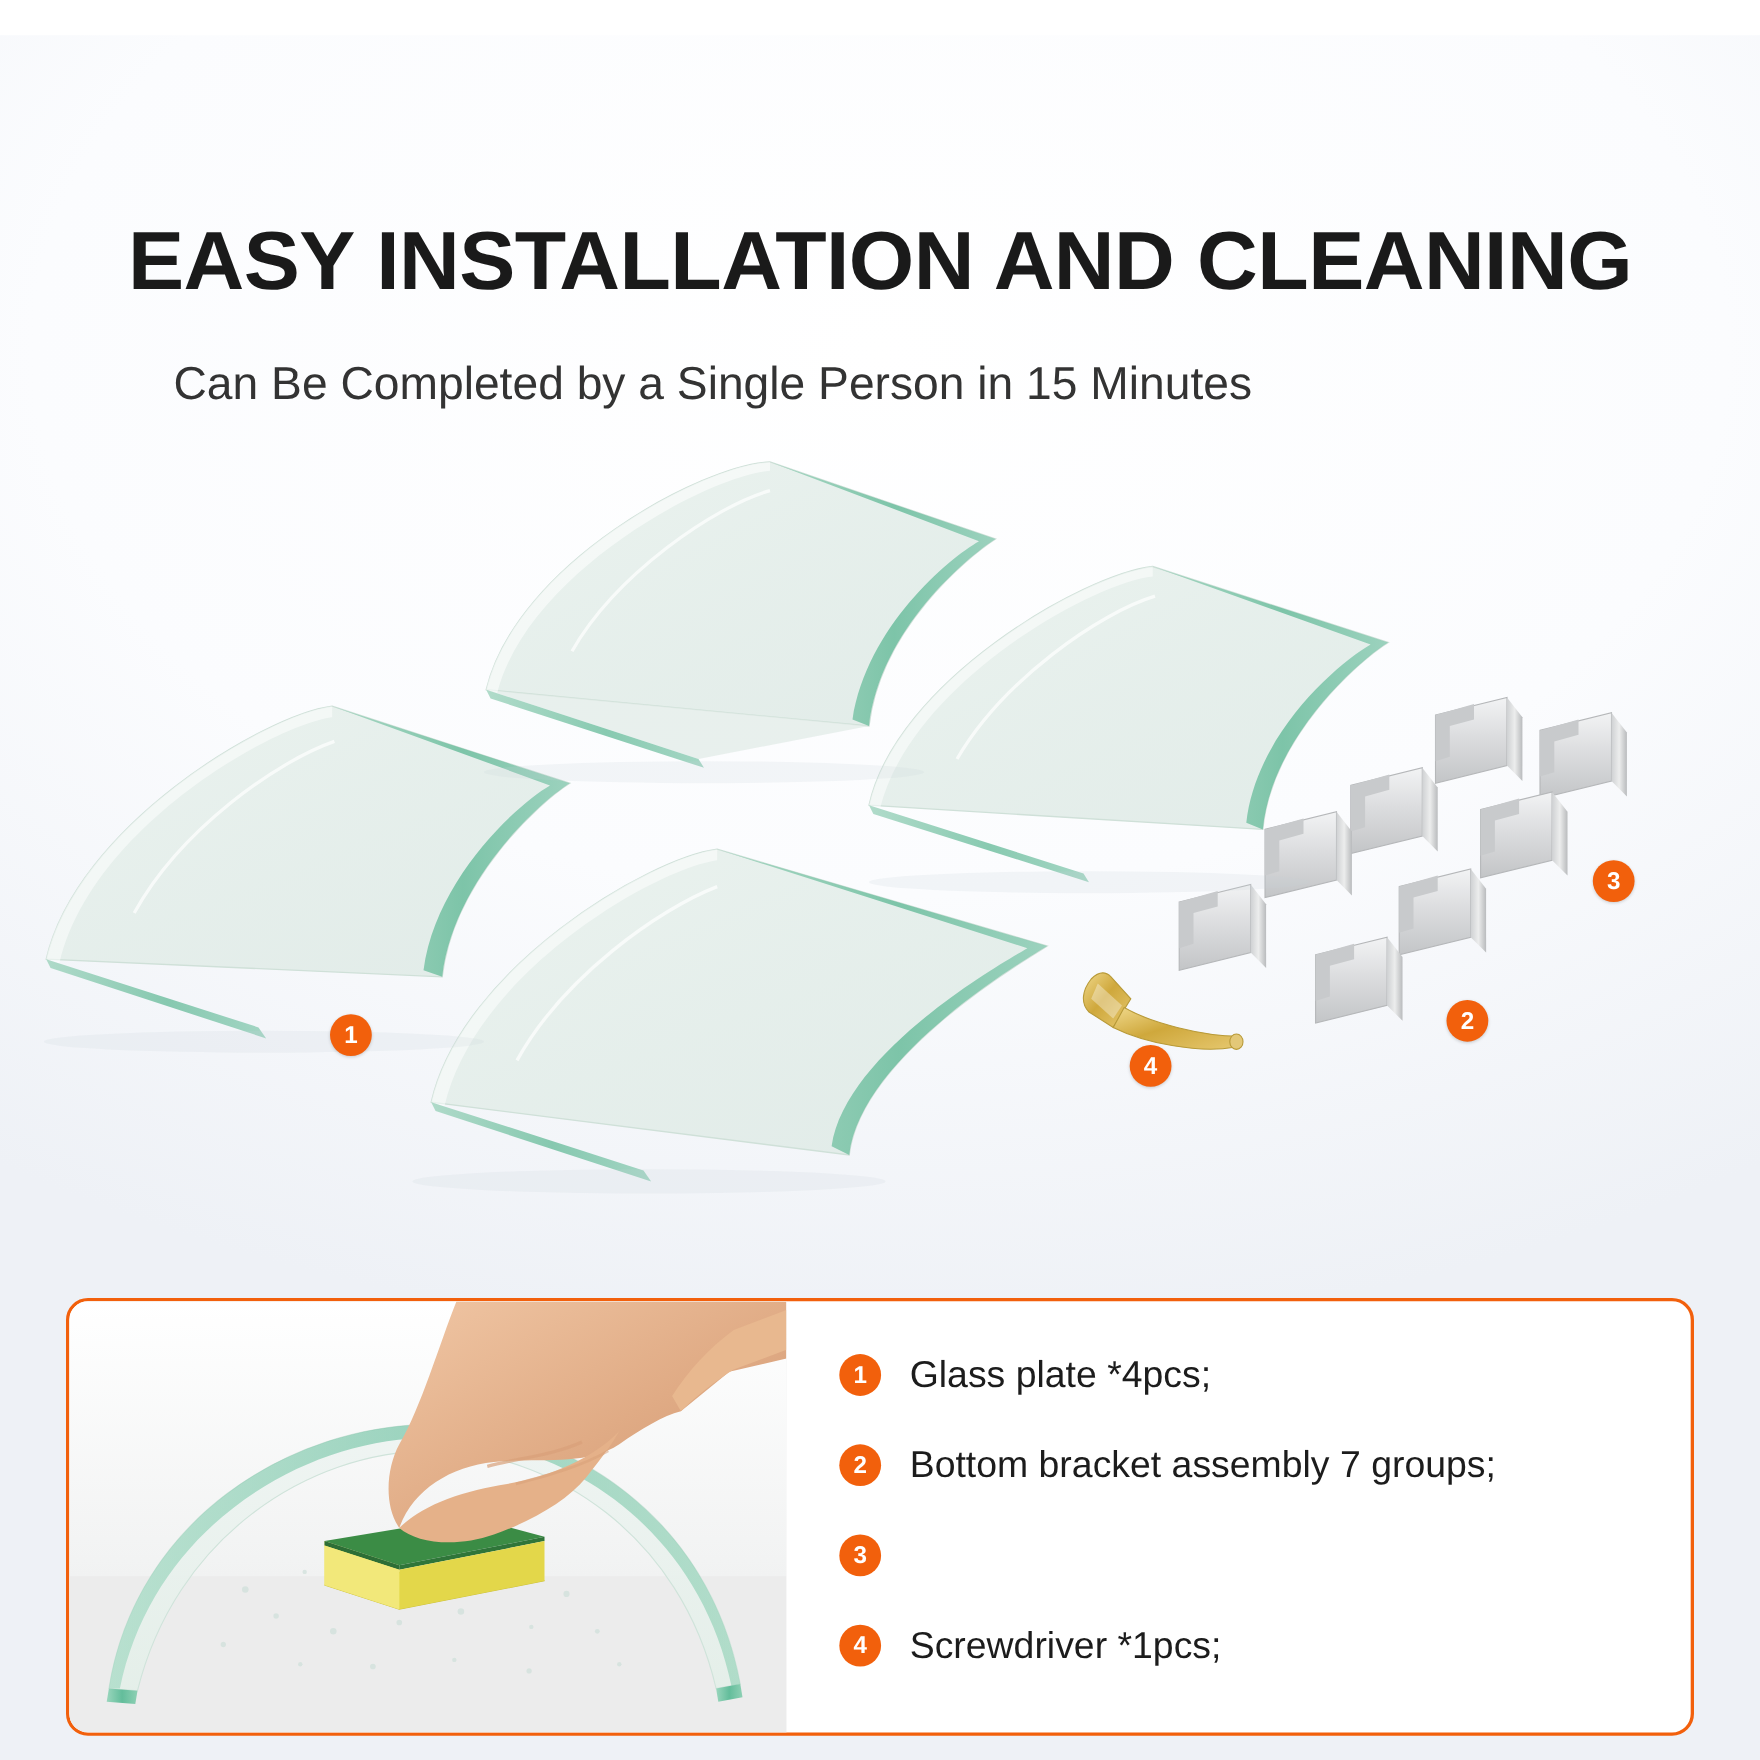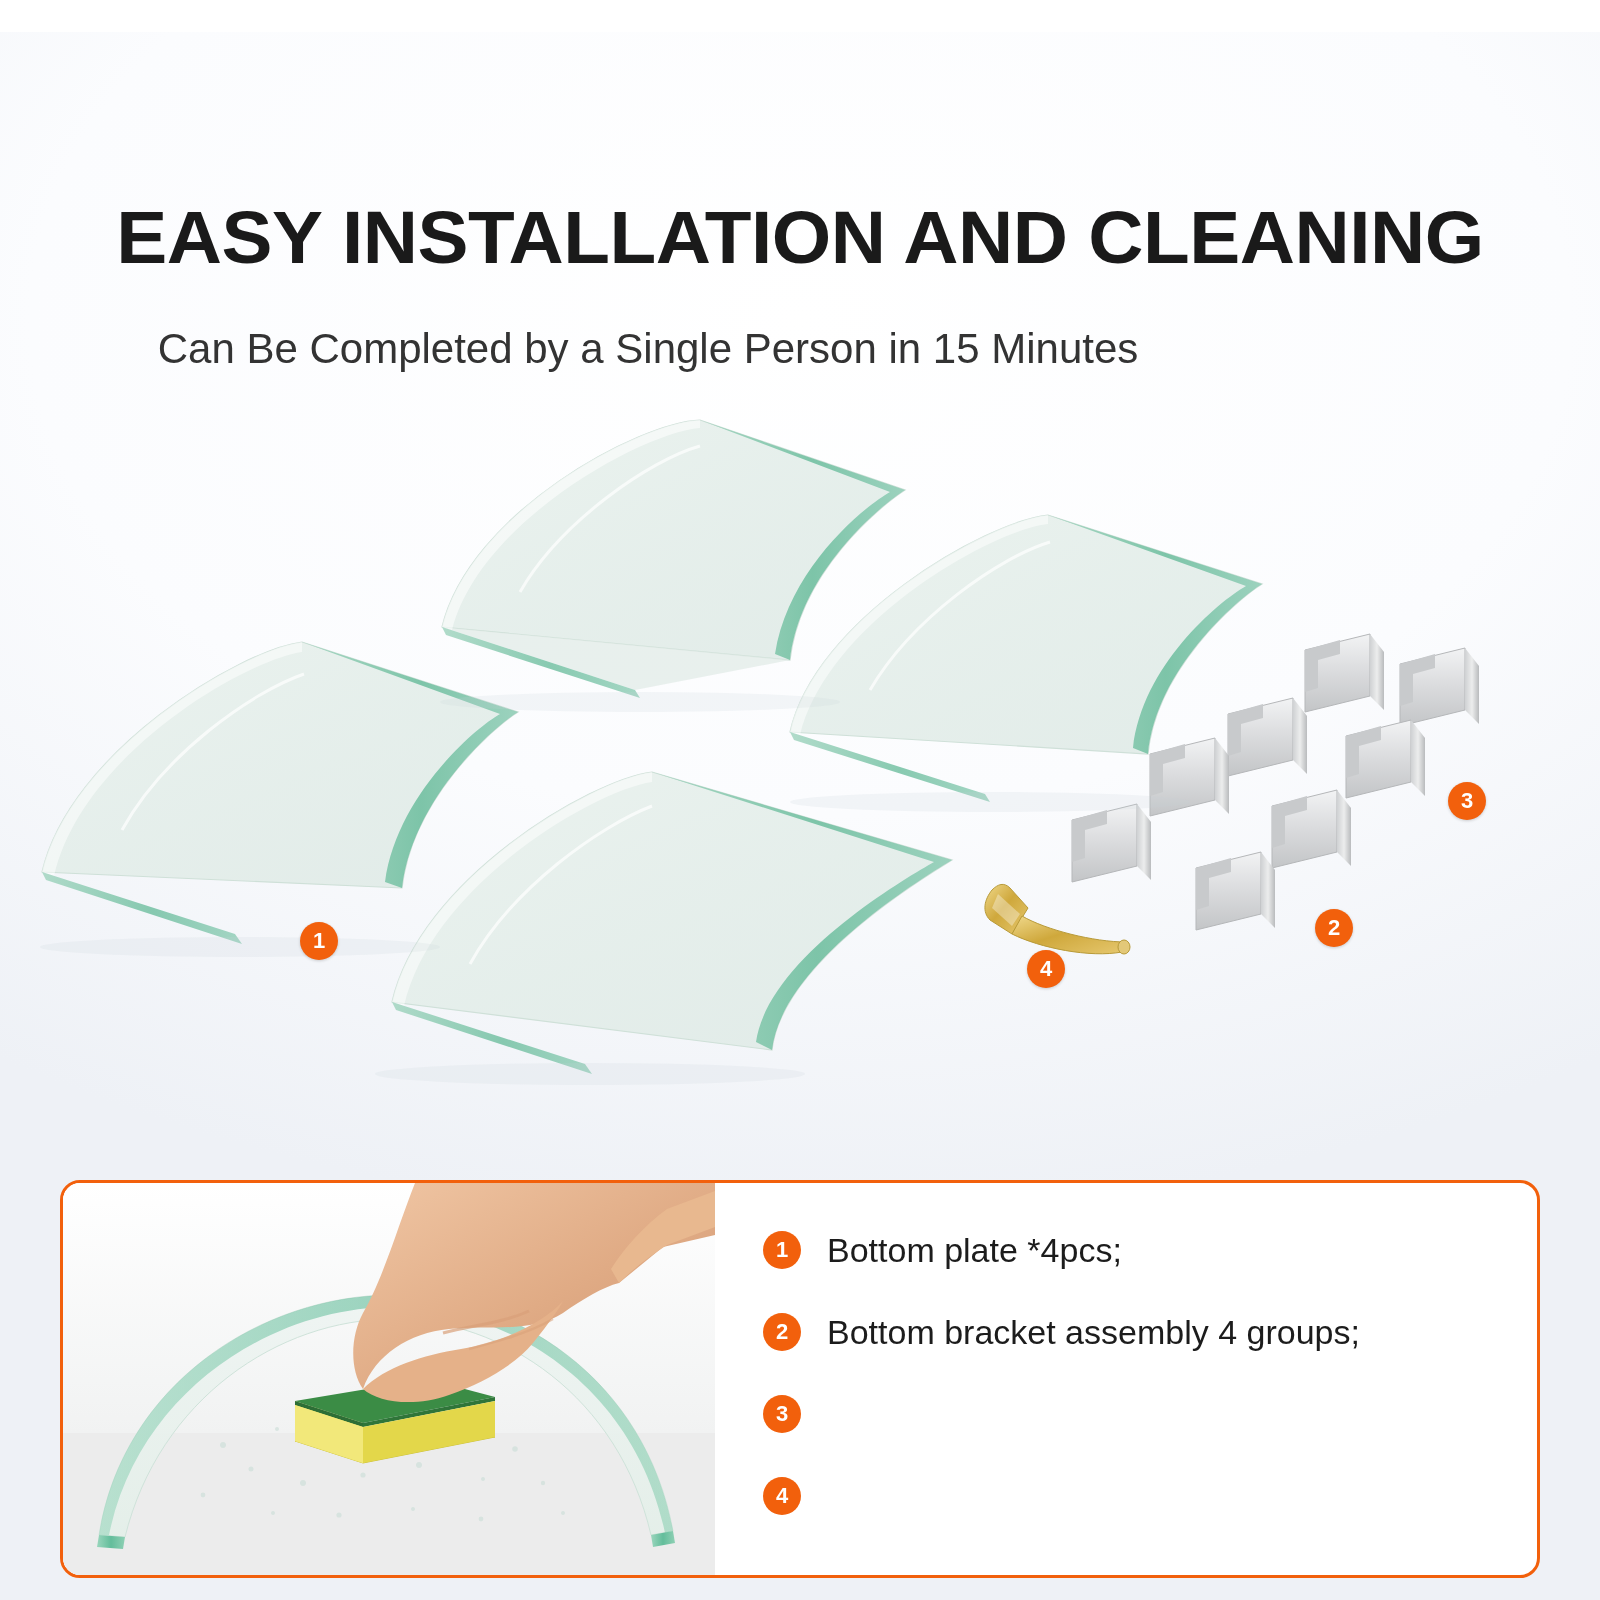--- a/index.html
+++ b/index.html
@@ -350,28 +350,29 @@
           <path d="M380,150 C410,142 440,140 466,128" stroke="#d8a079" stroke-width="3" fill="none" opacity="0.7"></path>
           <path d="M406,166 C436,158 466,150 490,136" stroke="#d8a079" stroke-width="2.5" fill="none" opacity="0.55"></path>
           <path d="M556,100 C570,86 588,72 604,62 L652,44 L652,8 L604,26 C582,42 562,64 548,86 Z" fill="#e8b88f"></path>
         </g>
       </svg>
     </div>
 
     <div class="legend">
       <div class="legend-row">
         <div class="legend-badge">1</div>
-        <div class="legend-text">Bottom plate *4pcs;</div>
+        <div class="legend-text">Glass plate *4pcs;</div>
       </div>
       <div class="legend-row">
         <div class="legend-badge">2</div>
-        <div class="legend-text">Bottom bracket assembly 4 groups;</div>
+        <div class="legend-text">Bottom bracket assembly 7 groups;</div>
       </div>
       <div class="legend-row">
         <div class="legend-badge">3</div>
       </div>
       <div class="legend-row">
         <div class="legend-badge">4</div>
+        <div class="legend-text">Screwdriver *1pcs;</div>
       </div>
     </div>
   </div>
 
 </div>
 
 </body></html>

